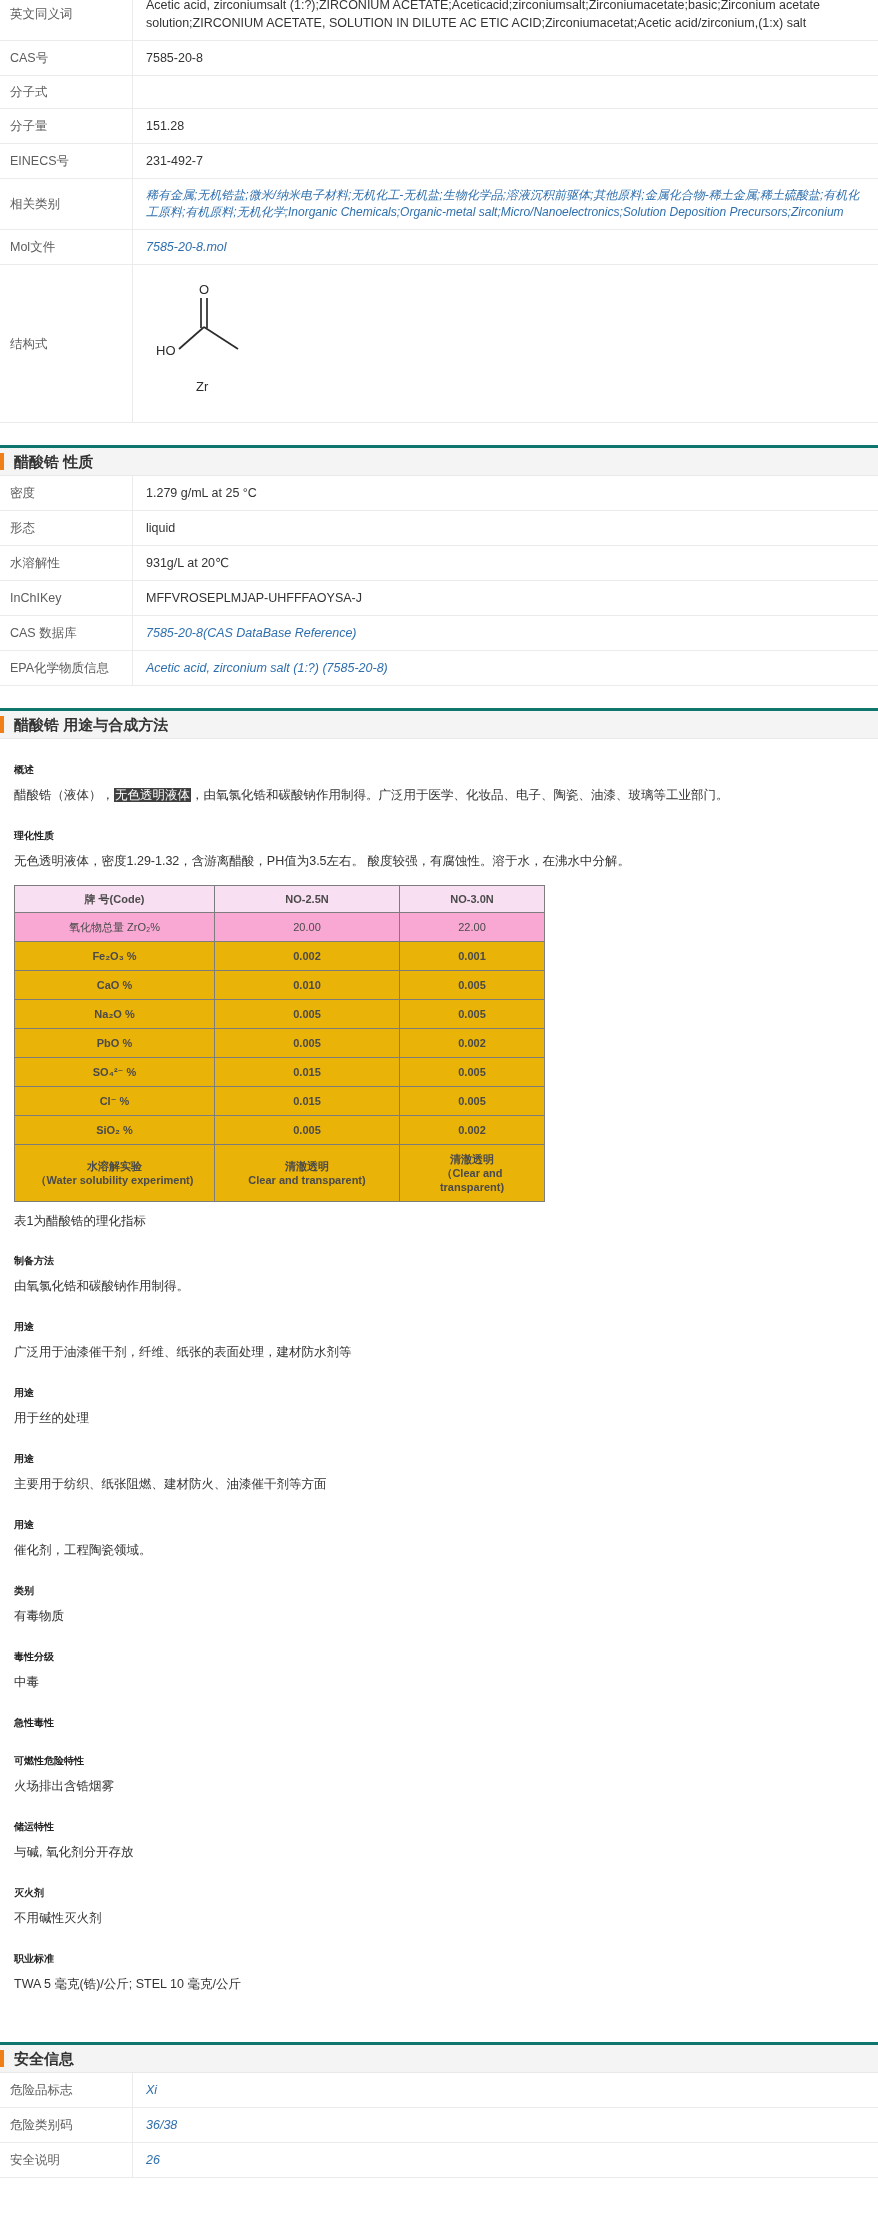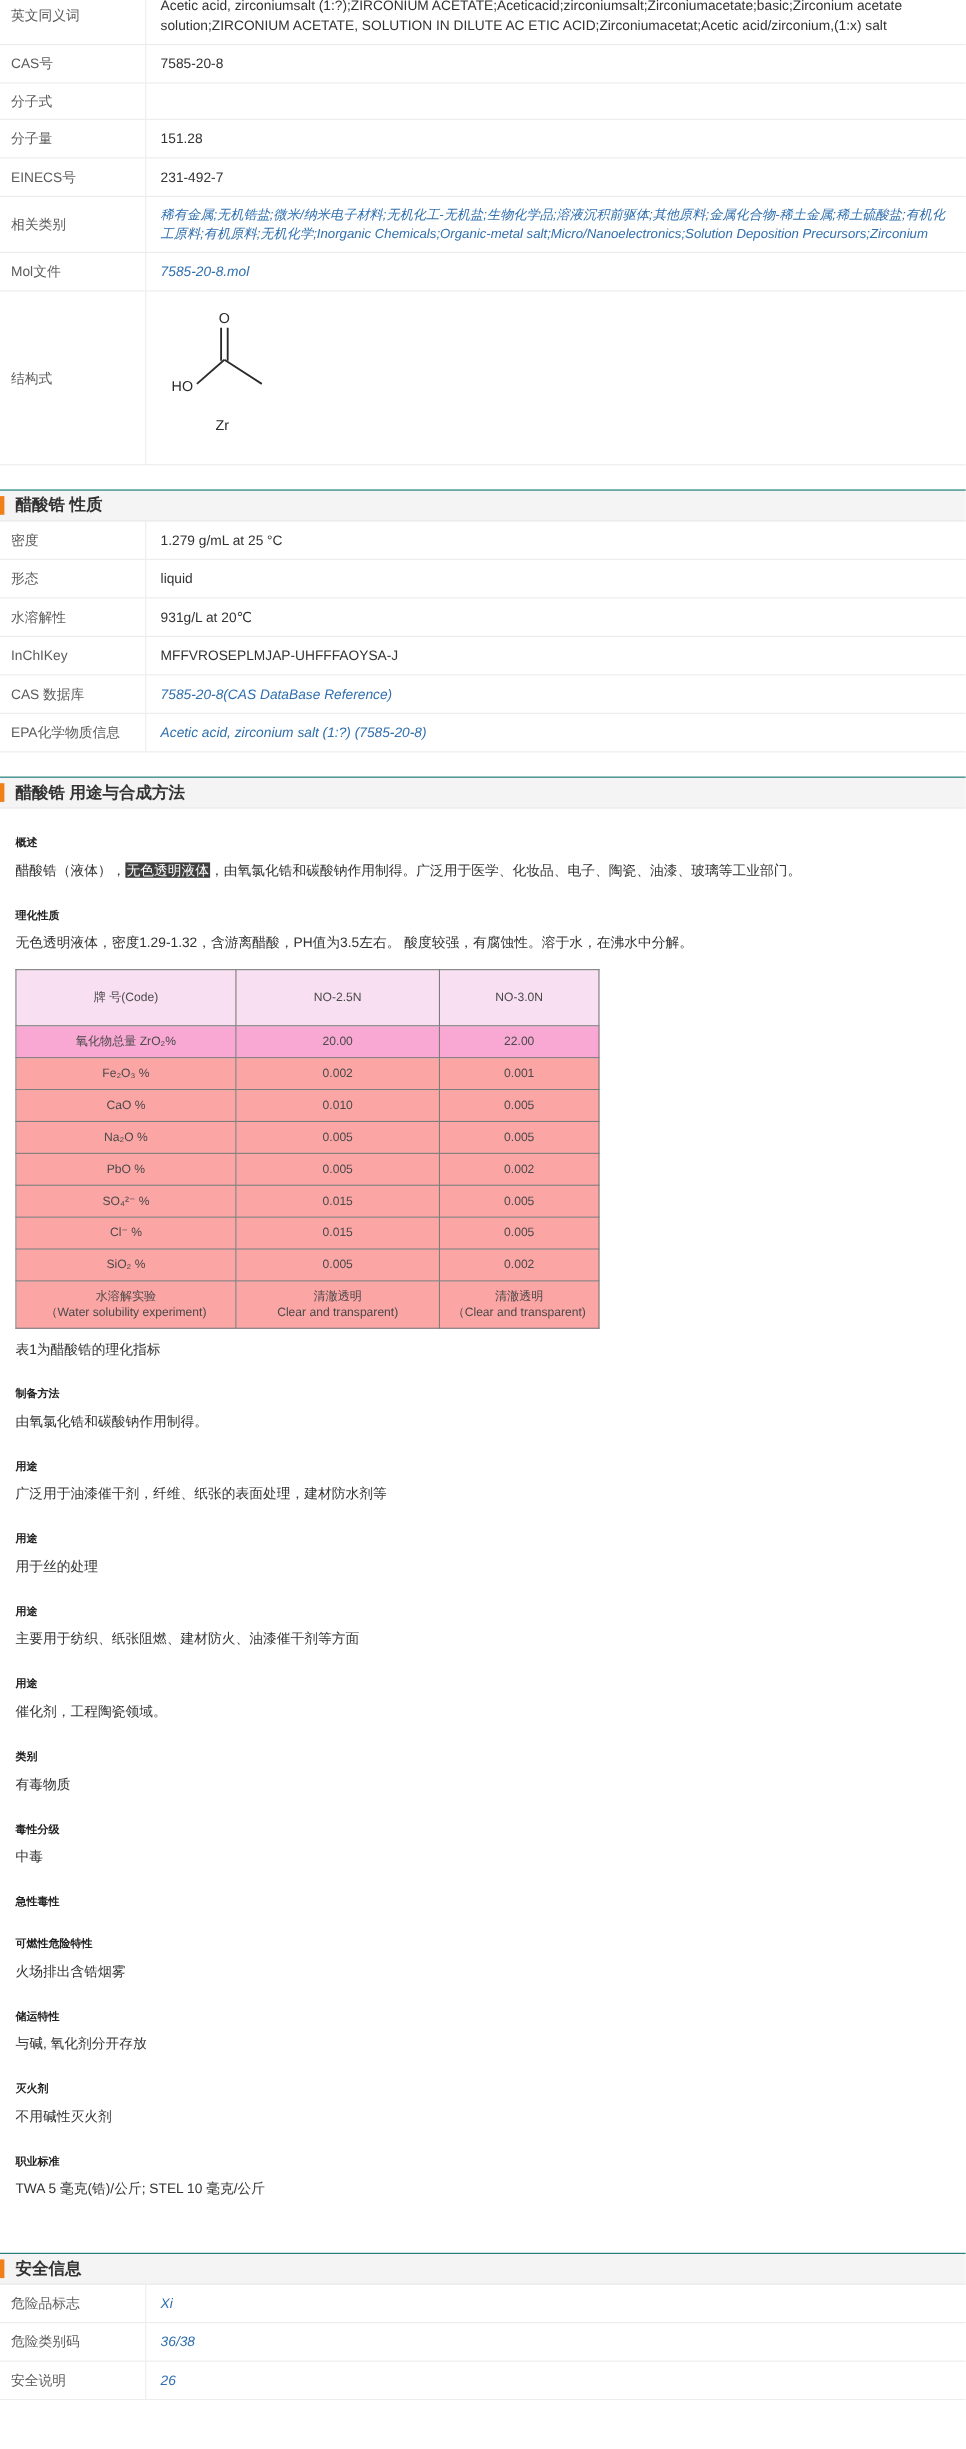--- a/index.html
+++ b/index.html
@@ -13,40 +13,40 @@
             display:flex;align-items:center;line-height:16px;}
   .kv-value{flex:1;box-sizing:border-box;padding:8px 18px 8px 13px;font-size:12.5px;
             color:#333;line-height:18px;display:flex;align-items:center;}
   .kv-value.block{display:block;}
   .lnk{color:#2f6fae;text-decoration:none;cursor:pointer;font-style:italic;}
   .cats{line-height:17px;font-size:12px;}
 
   .top-block{margin-top:-12px;}
 
   
-  .sec-header{margin-top:22px;background:#f4f4f4;border-top:1px solid #0f766e;
+  .sec-header{margin-top:22px;background:#f4f4f4;border-top:3px solid #0f766e;
               border-bottom:1px solid #e9e9e9;display:flex;align-items:center;
               padding:4px 0;}
   .accent-bar{width:4px;height:17px;background:#f07f1a;margin-right:10px;}
   .sec-title{font-size:15px;font-weight:bold;color:#333;line-height:19px;}
 
   
   .usage-body{padding:0 18px 26px 14px;}
   .usage-h{font-size:10px;font-weight:bold;color:#222;margin:24px 0 9px 0;}
   .usage-p{font-size:12.5px;color:#333;margin:0;line-height:19px;}
   .hl{background:#404040;color:#fff;padding:0 1px;}
 
   
   table.spec{border-collapse:collapse;margin-top:14px;font-size:11px;color:#4a4a4a;}
   table.spec td{border:1px solid #7d7d7d;text-align:center;vertical-align:middle;
                 padding:7px 8px;white-space:pre-line;line-height:14px;}
   .c1{width:183px;} .c2{width:168px;} .c3{width:128px;}
-  tr.r-head td{background:#f8dff2;padding:18px 8px;}
+  tr.r-head td{background:#f8dff2;padding:6px 8px;font-weight:bold;}
   tr.r-cream td{background:#f9a8d4;}
-  tr.r-cyan td{background:#fca5a5;}
+  tr.r-cyan td{background:#eab308;font-weight:bold;}
   .caption{font-size:12.5px;color:#333;margin-top:11px;}
 
   
   .struct-wrap{padding:10px 0 8px 2px;}
   .struct-wrap svg text{font-family:"Liberation Sans","DejaVu Sans",sans-serif;
                         font-size:13px;fill:#2b2b2b;}
 </style>
 </head>
 <body>
 

